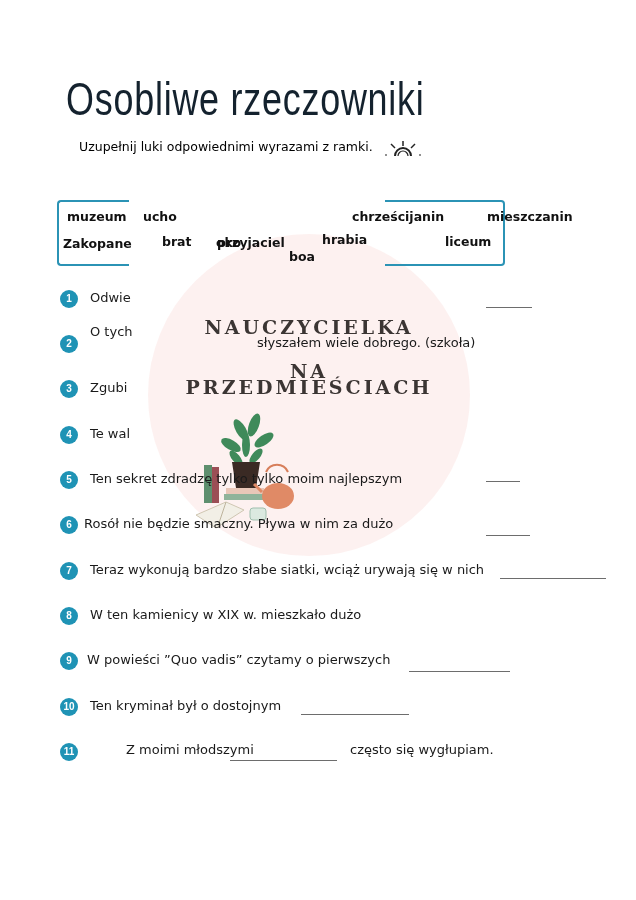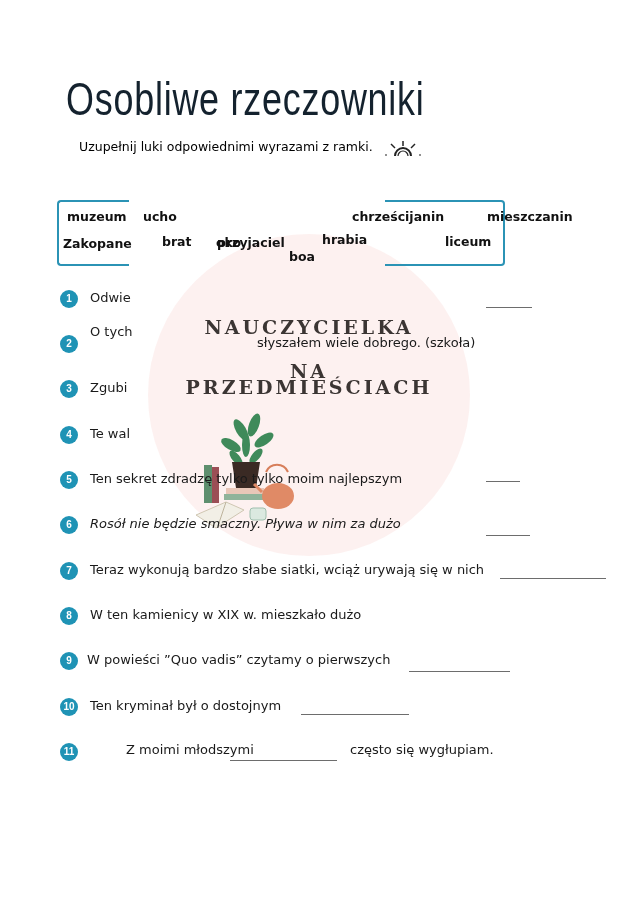--- a/index.html
+++ b/index.html
@@ -133,21 +133,21 @@
 <span class="ex-text" style="left:90px; top:380px;">Zgubi</span>
 
 <div class="ex-num" style="left:60px; top:426px;">4</div>
 <span class="ex-text" style="left:90px; top:426px;">Te wal</span>
 
 <div class="ex-num" style="left:60px; top:471px;">5</div>
 <span class="ex-text overlay" style="left:90px; top:471px;">Ten sekret zdradzę tylko tylko moim najlepszym</span>
 <div class="blank" style="left:486px; top:481px; width:34px;"></div>
 
 <div class="ex-num" style="left:60px; top:516px;">6</div>
-<span class="ex-text overlay" style="left:90px; top:516px;font-style:italic;">Rosół nie będzie smaczny. Pływa w nim za dużo</span>
+<span class="ex-text overlay" style="left:84px; top:516px;">Rosół nie będzie smaczny. Pływa w nim za dużo</span>
 <div class="blank" style="left:486px; top:535px; width:44px;"></div>
 
 <div class="ex-num" style="left:60px; top:562px;">7</div>
 <span class="ex-text" style="left:90px; top:562px;">Teraz wykonują bardzo słabe siatki, wciąż urywają się w nich</span>
 <div class="blank" style="left:500px; top:578px; width:106px;"></div>
 
 <div class="ex-num" style="left:60px; top:607px;">8</div>
 <span class="ex-text" style="left:90px; top:607px;">W ten kamienicy w XIX w. mieszkało dużo</span>
 
 <div class="ex-num" style="left:60px; top:652px;">9</div>

